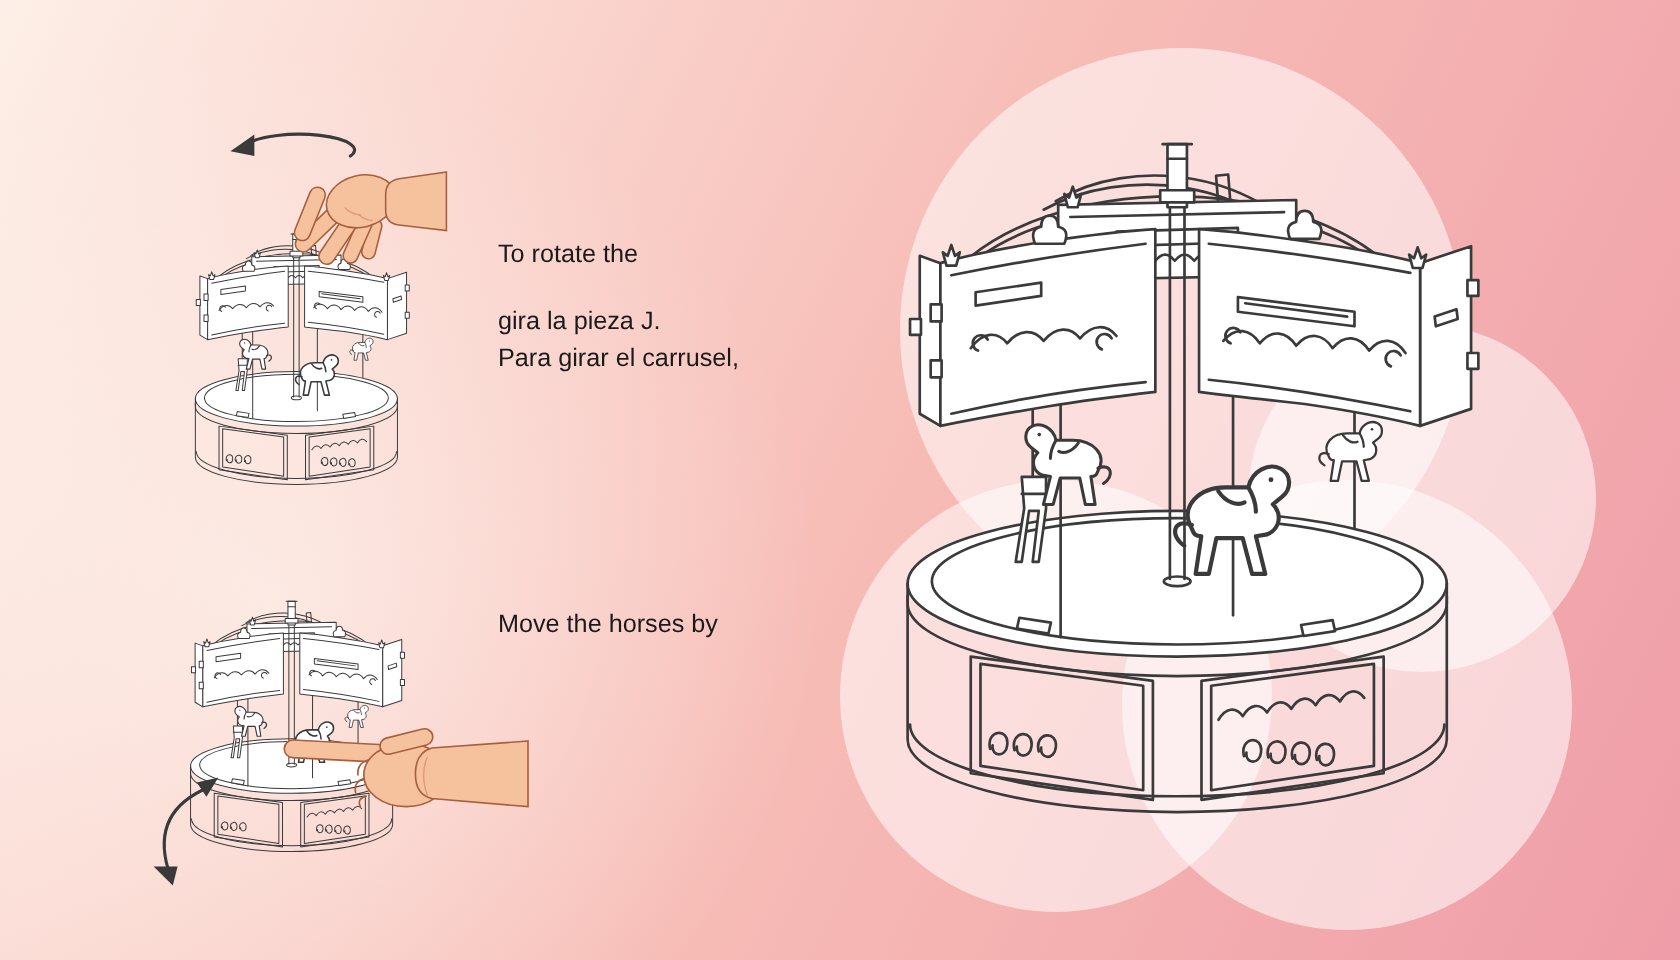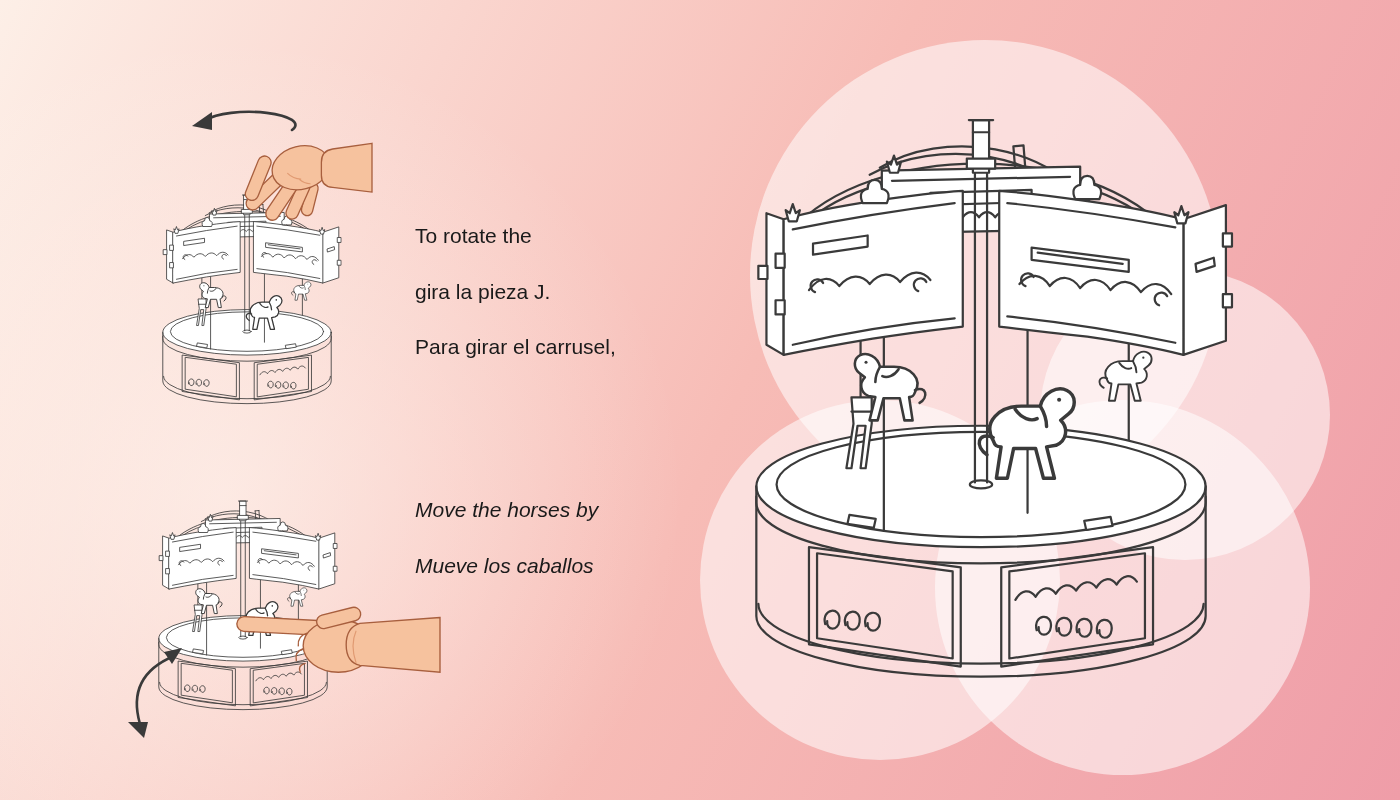--- a/index.html
+++ b/index.html
@@ -20,23 +20,23 @@
   .large-carousel{left:728px;top:112px;width:506px;height:587px;}
   .mini1{left:152px;top:192px;width:190px;height:220px;}
   .mini2{left:148px;top:498px;width:190px;height:220px;}
   .arrow-rotate{left:190px;top:100px;width:112px;height:44px;}
   .arrow-swing{left:118px;top:646px;width:82px;height:92px;}
   .hand-pinch{left:222px;top:132px;width:150px;height:94px;}
   .hand-push{left:225px;top:590px;width:215px;height:98px;}
 
   .text-block{position:absolute;width:250px;color:var(--text,#1a1a1a);font-size:21px;line-height:1.45;}
   .text-block p{margin:0 0 26px 0;}
-  .text-block .line{display:block;margin-top:24px;}
+  .text-block .line{display:block;}
   .tb1{left:415px;top:197px;}
-  .tb2{left:415px;top:471px;font-style:italic;}
+  .tb2{left:415px;top:506px;}
 
   svg{display:block;overflow:visible;}
   .arrow-art path{stroke:var(--line,#2b2b2b);stroke-width:2.6;fill:none;stroke-linecap:round;}
   .arrow-art polygon{fill:var(--line,#2b2b2b);stroke:none;}
 </style>
 </head>
 <body>
 
 <svg width="0" height="0" style="position:absolute" aria-hidden="true">
   <defs>
@@ -210,17 +210,16 @@
       <path d="M220,28 L138,34 Q124,38 124,56 Q124,74 138,77 L220,84 Z"></path>
       <path fill="none" style="stroke:var(--skin-dark,#e09a72)" stroke-width="1.2" d="M134,42 q-6,14 0,32"></path>
     </g>
   </svg>
 
   <section class="text-block tb2">
     <p>
       <span class="line">Move the horses by</span>
     </p>
     <p>
-      <span class="line">Mueve los caballos</span>
     </p>
   </section>
 
 </div>
 
 </body></html>

